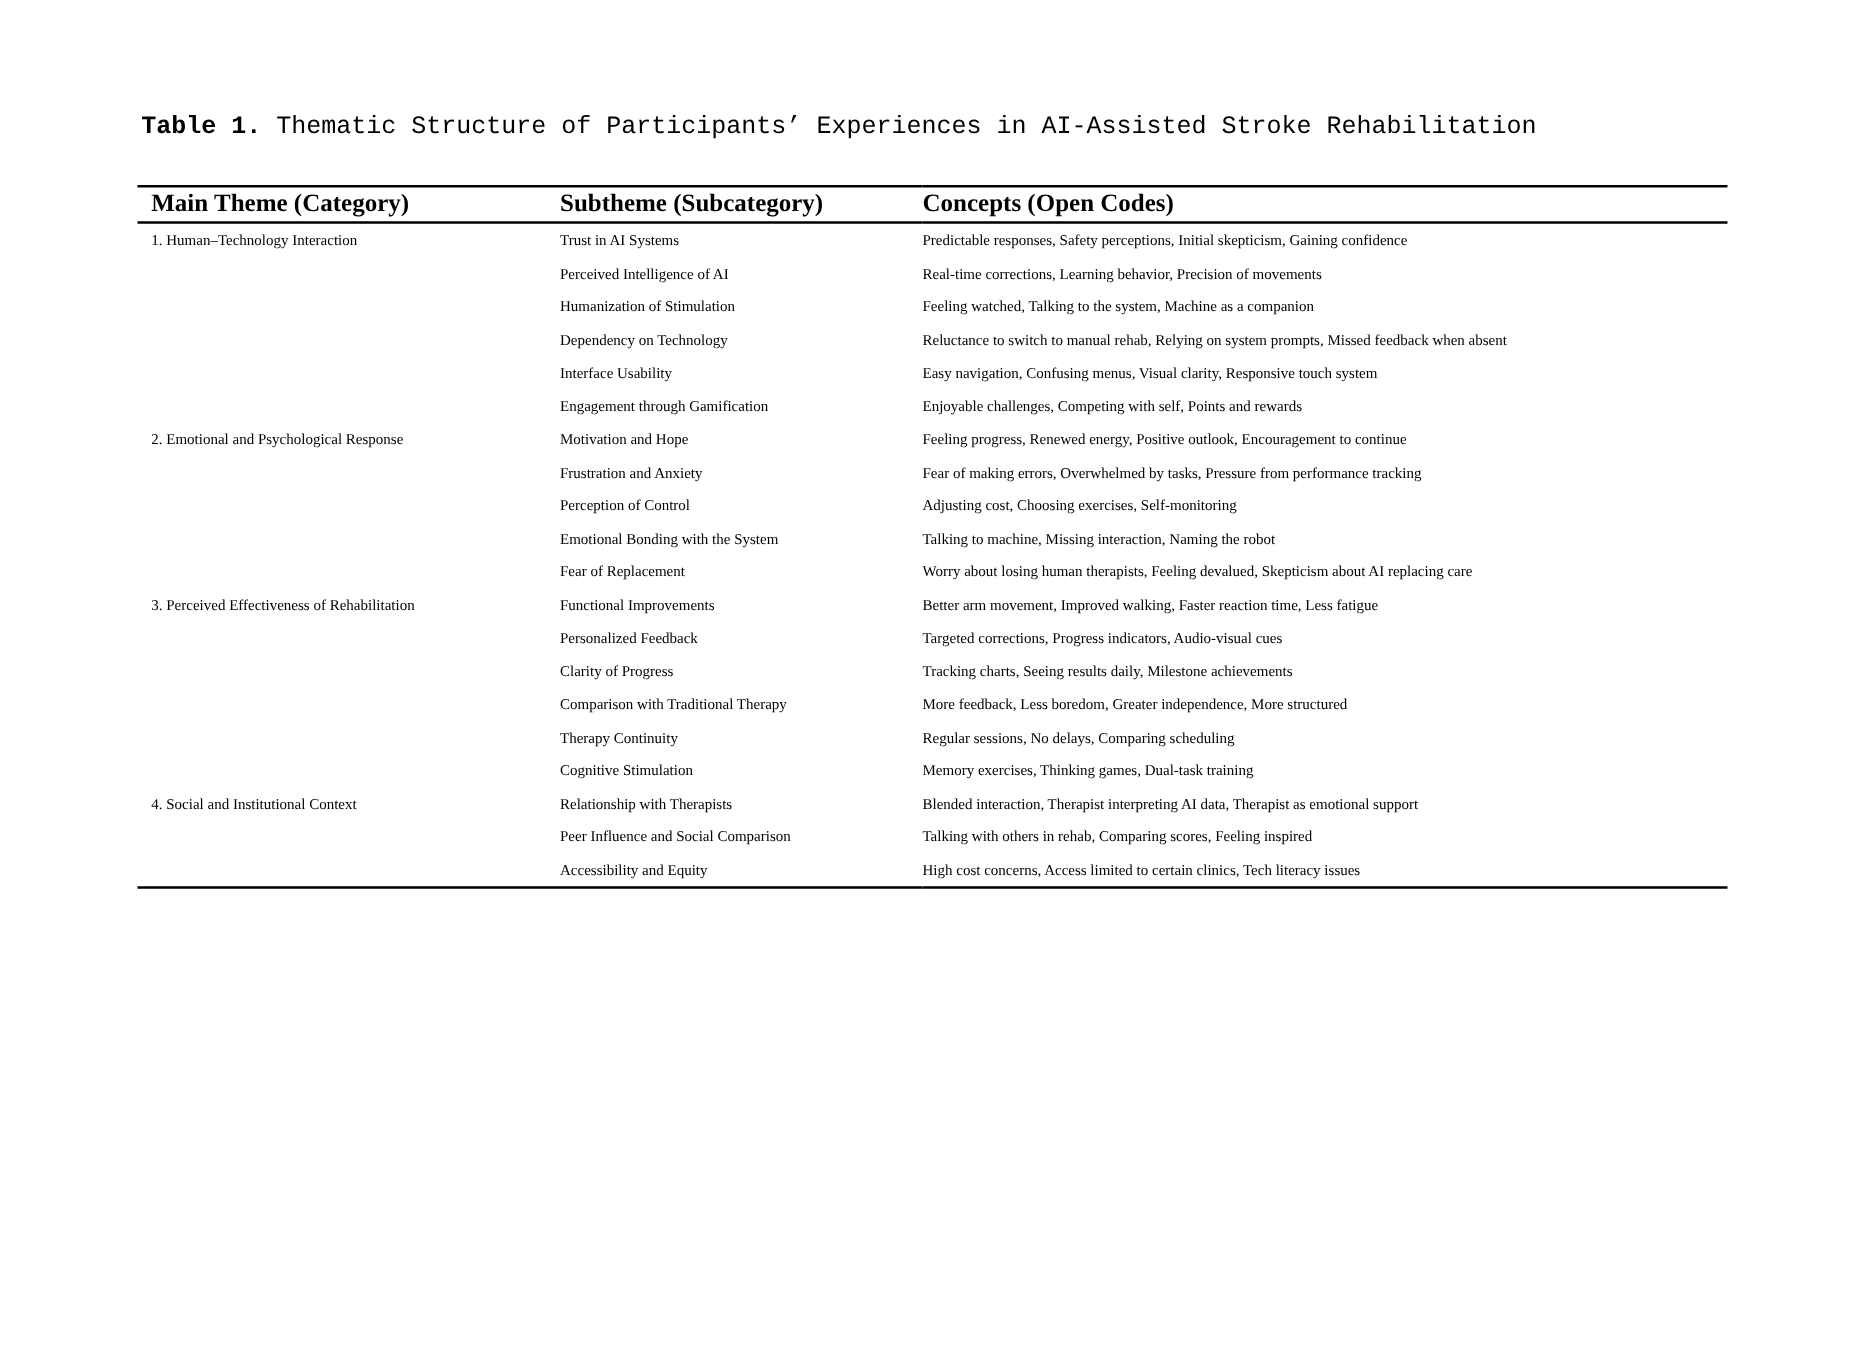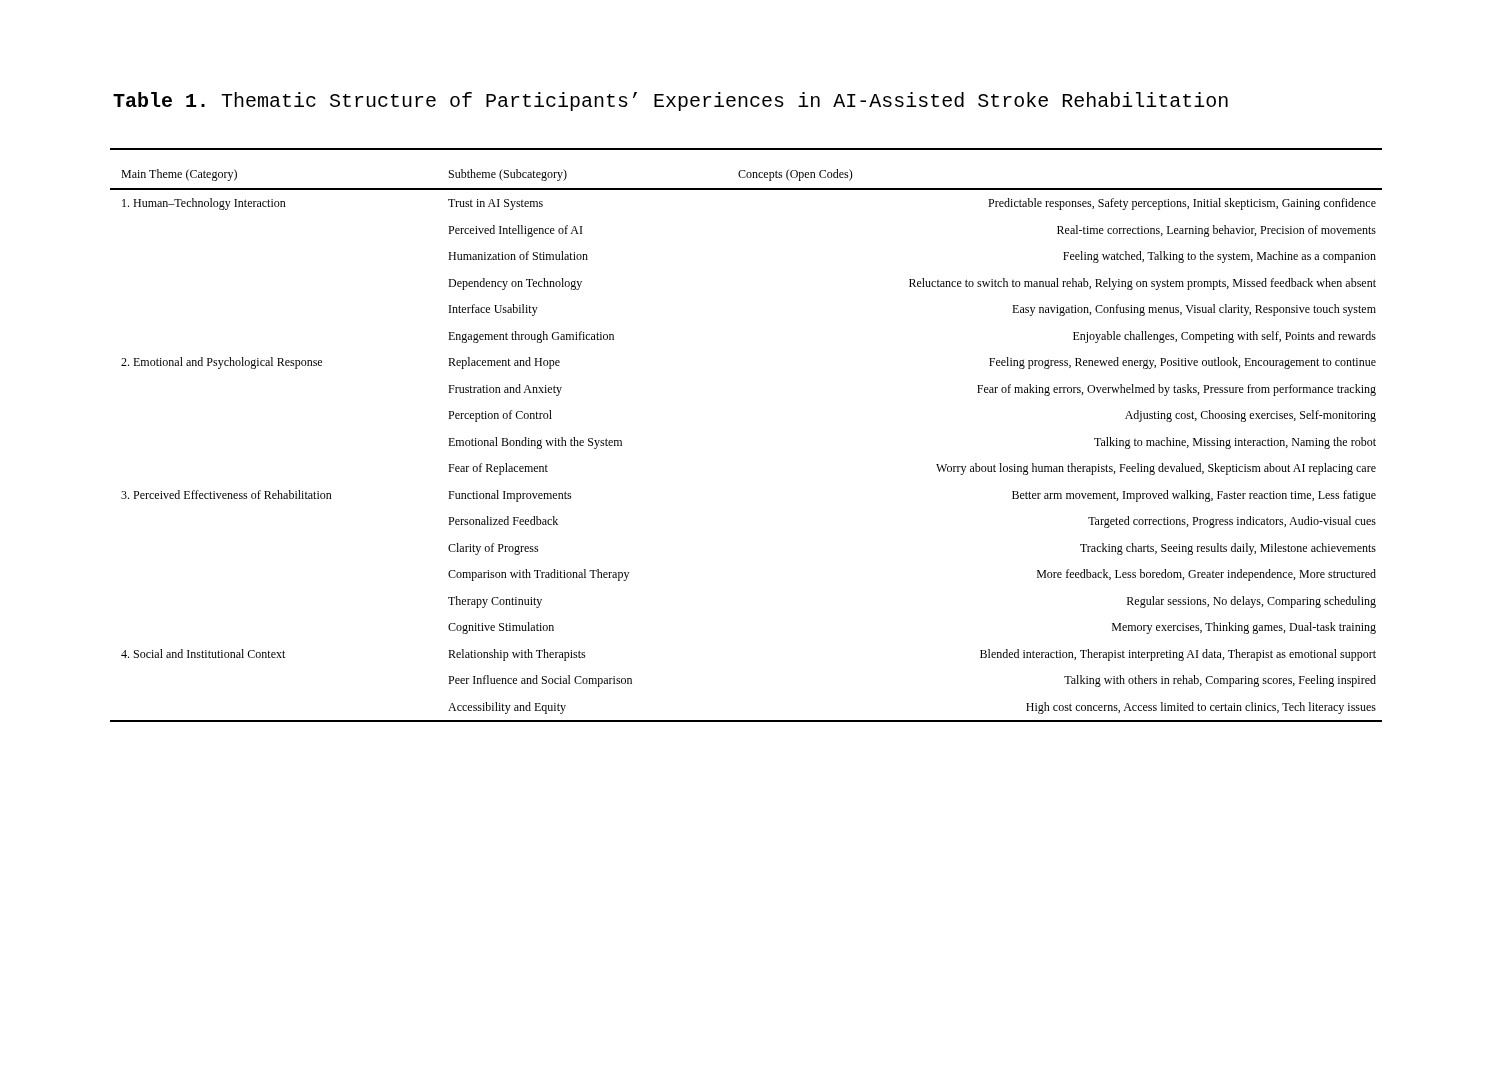--- a/index.html
+++ b/index.html
@@ -34,39 +34,39 @@
     top: 148px;
     width: 1272px;
     border-collapse: collapse;
     table-layout: fixed;
     border-bottom: 2px solid #000000;
   }
   col.c1 { width: 338px; }
   col.c2 { width: 290px; }
   col.c3 { width: 644px; }
   thead th {
-    font-weight: normal;
+    font-weight: bold;
     text-align: left;
-    font-size: 12px;
+    font-size: 20px;
     line-height: 22px;
-    padding: 13px 0 3px 0;
+    padding: 2px 0 3px 0;
     border-top: 2px solid #000000;
     border-bottom: 2px solid #000000;
     vertical-align: middle;
   }
   thead th.col-theme { padding-left: 11px; }
   tbody td {
     font-size: 12px;
     line-height: 26.5px;
     vertical-align: top;
     padding: 0;
   }
   td.col-theme   { padding-left: 11px; padding-right: 17px; }
   td.col-subtheme{ padding-right: 35px; margin-top: 44px; }
-  td.col-concepts{ padding-right: 6px; text-align: right; }
+  td.col-concepts{ padding-right: 6px; }
 </style>
 </head>
 <body>
 
 <div class="page-title">
   <span class="title-label">Table 1.</span>
   <span class="title-text">Thematic Structure of Participants’ Experiences in AI-Assisted Stroke Rehabilitation</span>
 </div>
 
 <table class="apa-table">
@@ -103,21 +103,21 @@
       <tr>
         <td class="col-subtheme">Interface Usability</td>
         <td class="col-concepts">Easy navigation, Confusing menus, Visual clarity, Responsive touch system</td>
       </tr>
       <tr>
         <td class="col-subtheme">Engagement through Gamification</td>
         <td class="col-concepts">Enjoyable challenges, Competing with self, Points and rewards</td>
       </tr>
       <tr>
         <td class="col-theme" rowspan="5">2. Emotional and Psychological Response</td>
-        <td class="col-subtheme">Replacement and Hope</td>
+        <td class="col-subtheme">Motivation and Hope</td>
         <td class="col-concepts">Feeling progress, Renewed energy, Positive outlook, Encouragement to continue</td>
       </tr>
       <tr>
         <td class="col-subtheme">Frustration and Anxiety</td>
         <td class="col-concepts">Fear of making errors, Overwhelmed by tasks, Pressure from performance tracking</td>
       </tr>
       <tr>
         <td class="col-subtheme">Perception of Control</td>
         <td class="col-concepts">Adjusting cost, Choosing exercises, Self-monitoring</td>
       </tr>

